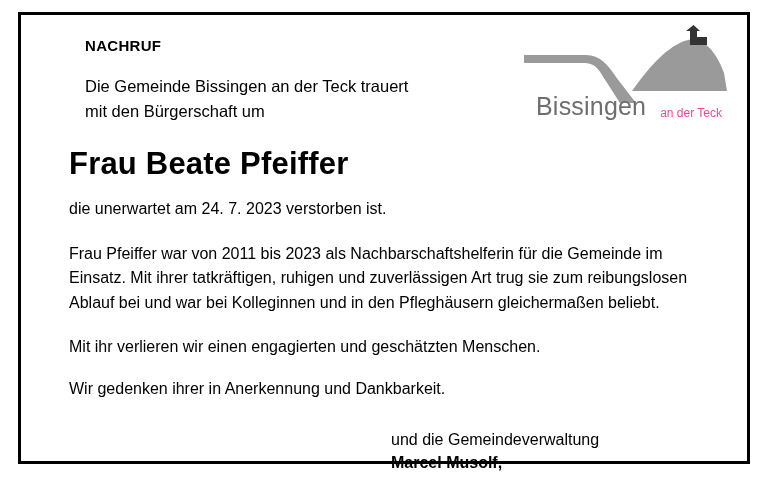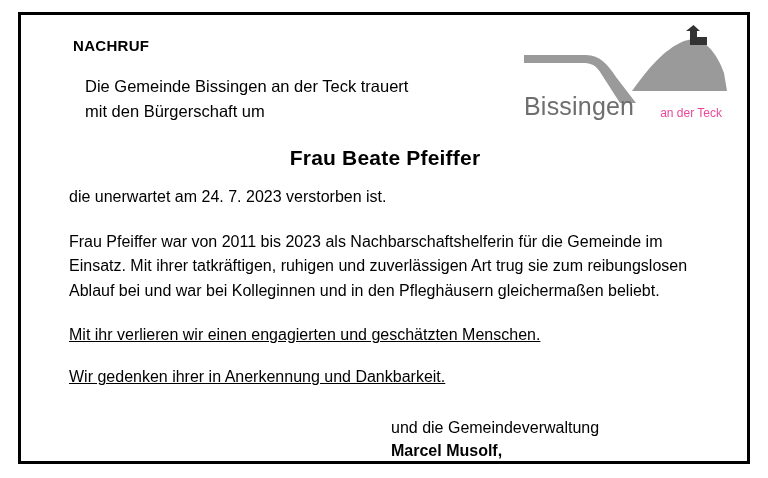--- a/index.html
+++ b/index.html
@@ -49,21 +49,21 @@
   .logo {
     position: absolute;
     right: 18px;
     top: 10px;
     width: 205px;
     height: 100px;
   }
   .logo svg { display: block; }
   .logo-wordmark {
     position: absolute;
-    left: 0;
+    left: 12px;
     bottom: 4px;
     font-family: "Liberation Sans", sans-serif;
     font-size: 25px;
     color: #6e6e6e;
     letter-spacing: 0.2px;
     white-space: nowrap;
   }
   .logo-subline {
     position: absolute;
     right: 7px;
@@ -72,46 +72,46 @@
     font-size: 12px;
     color: #ec4899;
     white-space: nowrap;
   }
 
   
   .kicker {
     font-size: 15px;
     font-weight: bold;
     letter-spacing: 0.3px;
-    margin: 0 0 20px 4px;
+    margin: 0 0 20px 16px;
   }
   .lead {
     font-size: 16.5px;
     line-height: 1.52;
     margin: 16px;
     max-width: 470px;
   }
   .name {
-    text-align: center;
-    font-size: 21px;
+    text-align: left;
+    font-size: 31px;
     font-weight: bold;
     margin: 22px 0 18px 0;
     letter-spacing: 0.2px;
   }
   .subline {
     font-size: 16px;
     margin: 0 0 24px 0;
   }
   .para {
     font-size: 16px;
     line-height: 1.52;
     margin: 0 0 20px 0;
     max-width: 625px;
   }
-  .para.tight { margin-bottom: 18px; text-decoration: underline; }
+  .para.tight { margin-bottom: 18px; }
 
   .closing {
     margin-top: 26px;
     margin-left: 322px;
     font-size: 16px;
     line-height: 1.45;
   }
   .closing .bold {
     font-weight: bold;
   }

